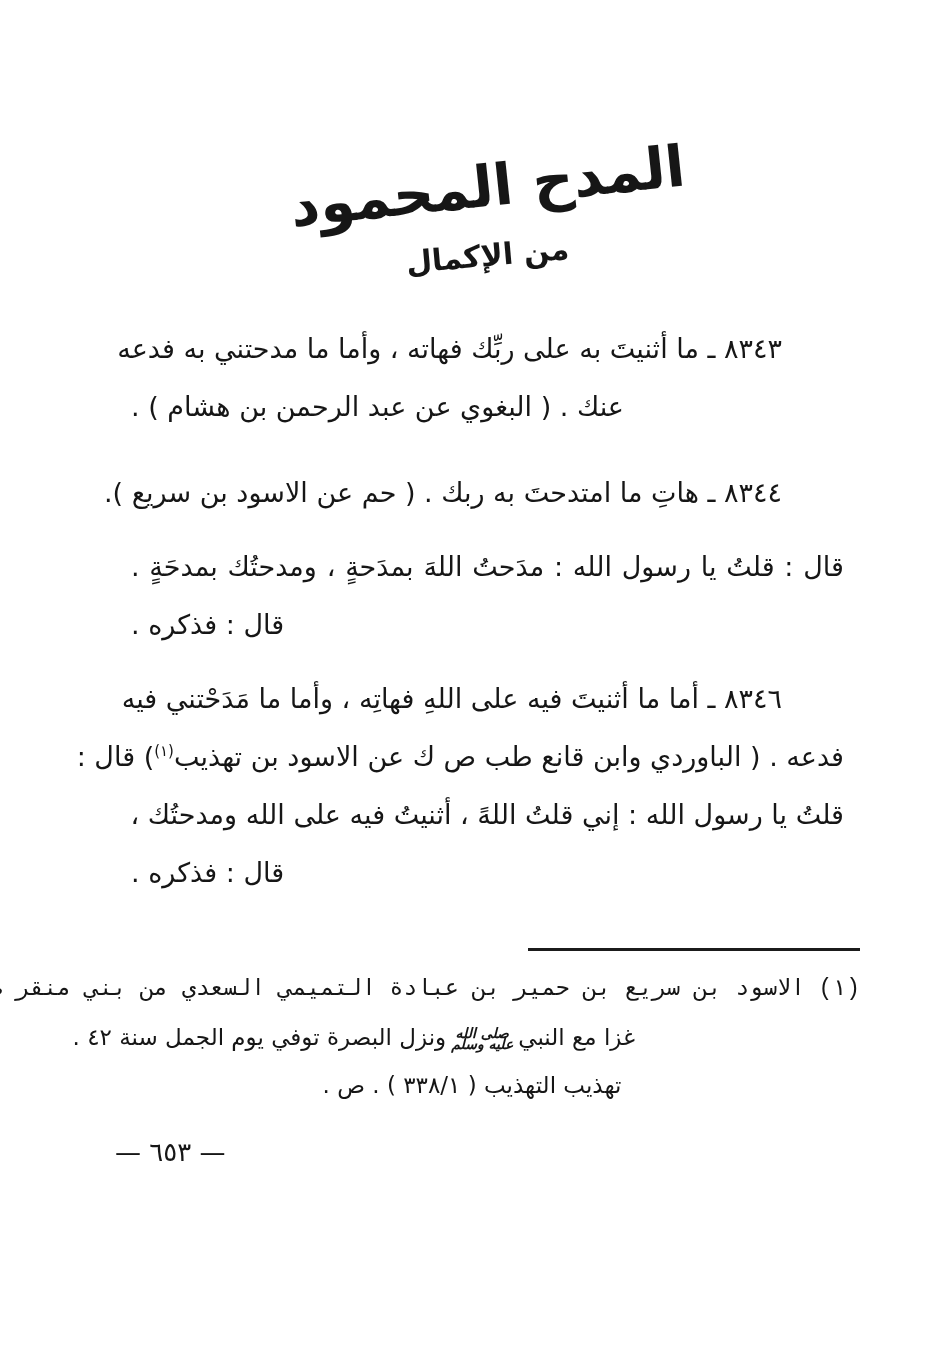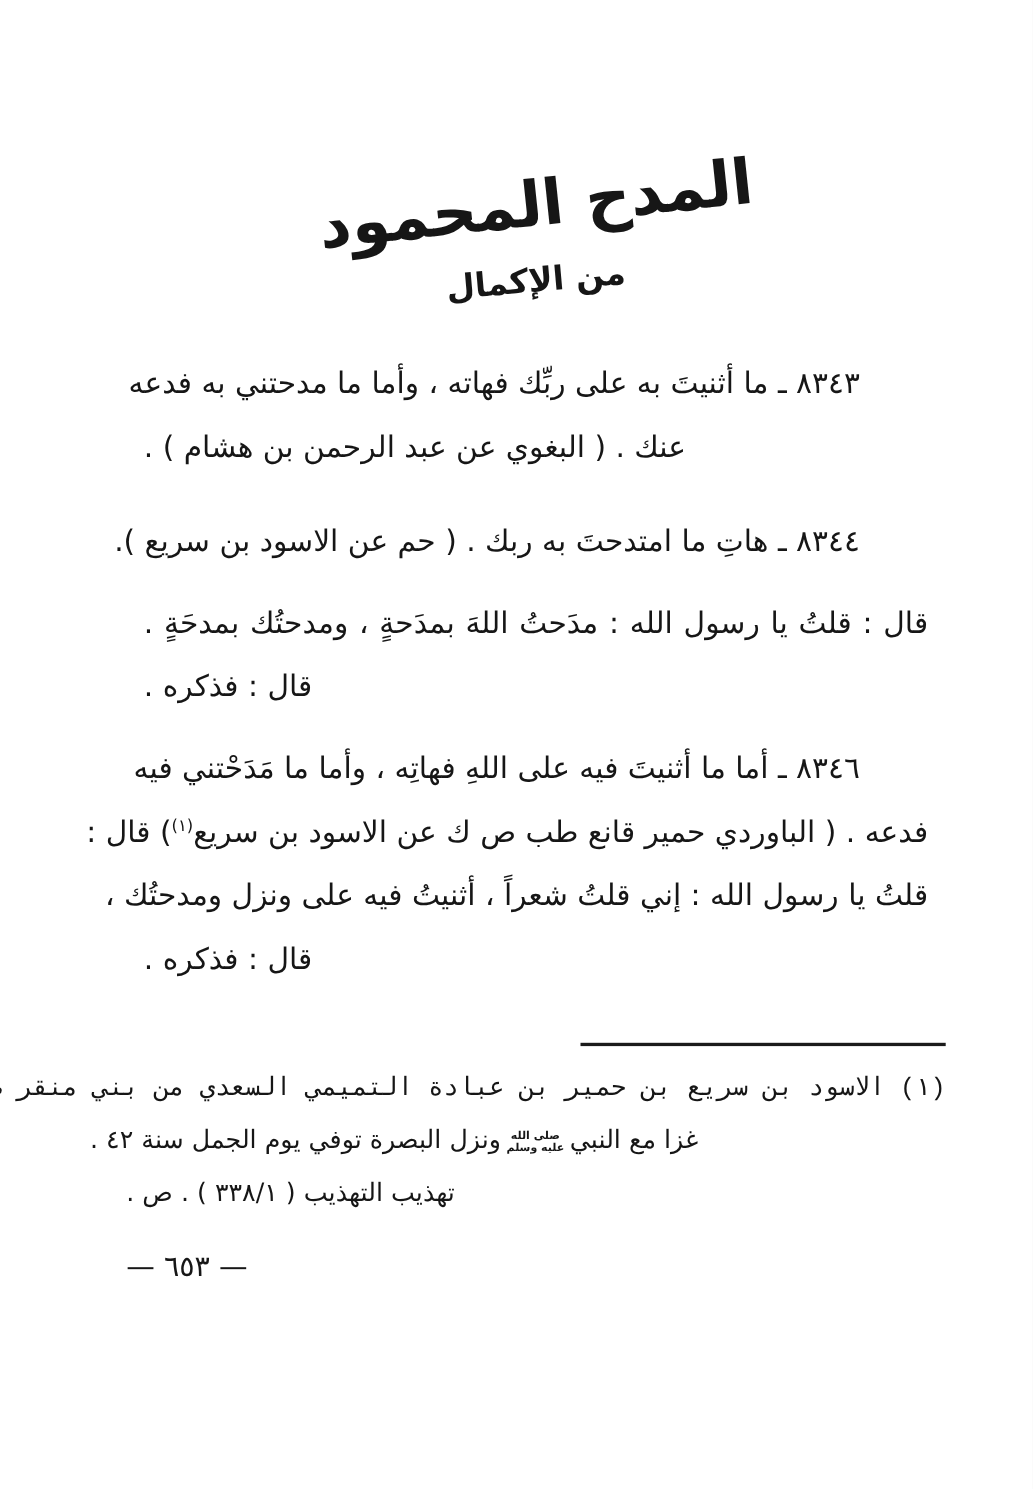--- a/index.html
+++ b/index.html
@@ -51,30 +51,31 @@
   }
   .fn-sep{
     margin-top:46px;
     width:332px;
     border-top:3px solid #1b1b1b;
   }
   .footnote{margin-top:14px;font-size:23px;}
   .fn-line{white-space:nowrap;line-height:48px;}
   .fn-l1{text-align:justify;text-align-last:justify;font-family:Liberation Mono, monospace;}
   .fn-l2{margin-right:225px;text-align:right;}
-  .fn-l3{margin-right:31px;text-align:left;}
+  .fn-l3{margin-right:31px;text-align:center;}
   .saw{
     display:inline-flex;
     flex-direction:column;
     align-items:center;
-    font-size:10px;
+    font-size:14px;
     line-height:11px;
     vertical-align:middle;
     margin:0 5px;
     font-weight:bold;
+    font-style:italic;
   }
   .page-number{
     margin-top:28px;
     text-align:left;
     font-size:26px;
     letter-spacing:3px;
   }
 </style>
 </head>
 <body>
@@ -93,22 +94,22 @@
     <div class="line l-first">٨٣٤٤ ـ هاتِ ما امتدحتَ به ربك . ( حم عن الاسود بن سريع ).</div>
   </div>
 
   <div class="para p3">
     <div class="line l-full">قال : قلتُ يا رسول الله : مدَحتُ اللهَ بمدَحةٍ ، ومدحتُك بمدحَةٍ .</div>
     <div class="line l-end">قال : فذكره .</div>
   </div>
 
   <div class="para p4">
     <div class="line l-first">٨٣٤٦ ـ أما ما أثنيتَ فيه على اللهِ فهاتِه ، وأما ما مَدَحْتني فيه</div>
-    <div class="line l-full"><span>فدعه . ( الباوردي حمير قانع طب ص ك عن الاسود بن سريع</span><sup class="fnref">(١)</sup><span>) قال :</span></div>
-    <div class="line l-full">قلتُ يا رسول الله : إني قلتُ شعراً ، أثنيتُ فيه على ونزل ومدحتُك ،</div>
+    <div class="line l-full"><span>فدعه . ( الباوردي وابن قانع طب ص ك عن الاسود بن تهذيب</span><sup class="fnref">(١)</sup><span>) قال :</span></div>
+    <div class="line l-full">قلتُ يا رسول الله : إني قلتُ اللهً ، أثنيتُ فيه على الله ومدحتُك ،</div>
     <div class="line l-end">قال : فذكره .</div>
   </div>
 
   <div class="fn-sep"></div>
 
   <div class="footnote">
     <div class="fn-line fn-l1">(١) الاسود بن سريع بن حمير بن عبادة التميمي السعدي من بني منقر صحابي</div>
     <div class="fn-line fn-l2"><span>غزا مع النبي</span><span class="saw">
           <span>صلى الله</span>
           <span>عليه وسلم</span>

